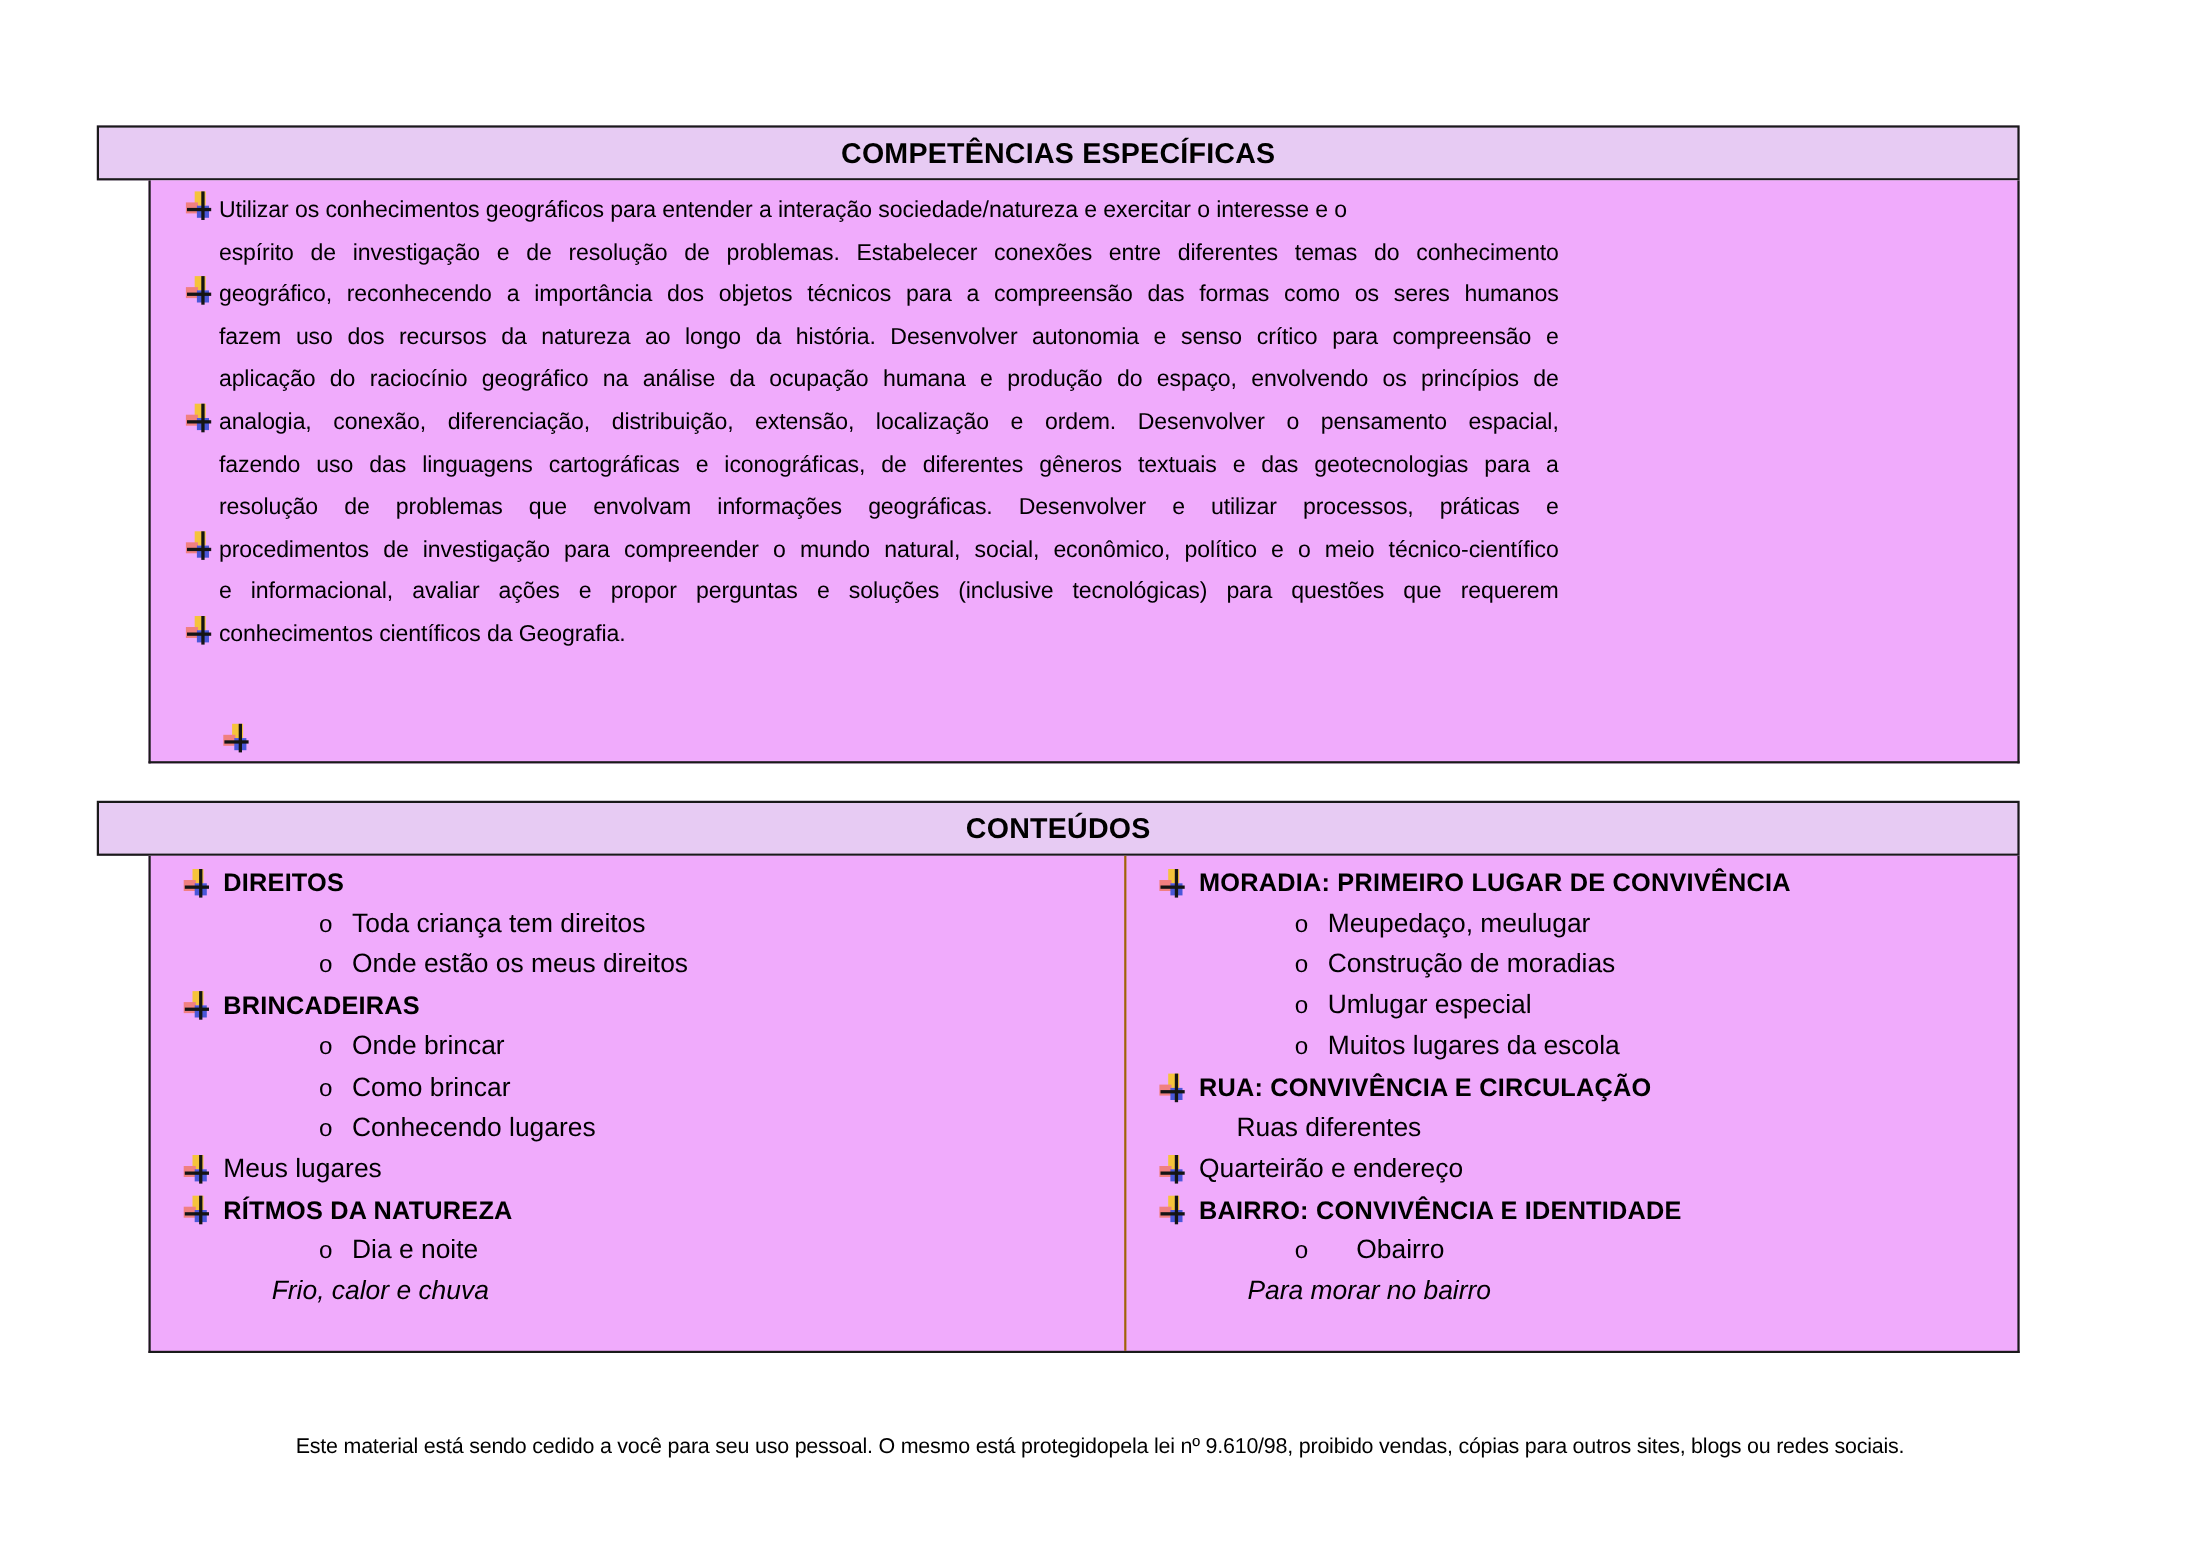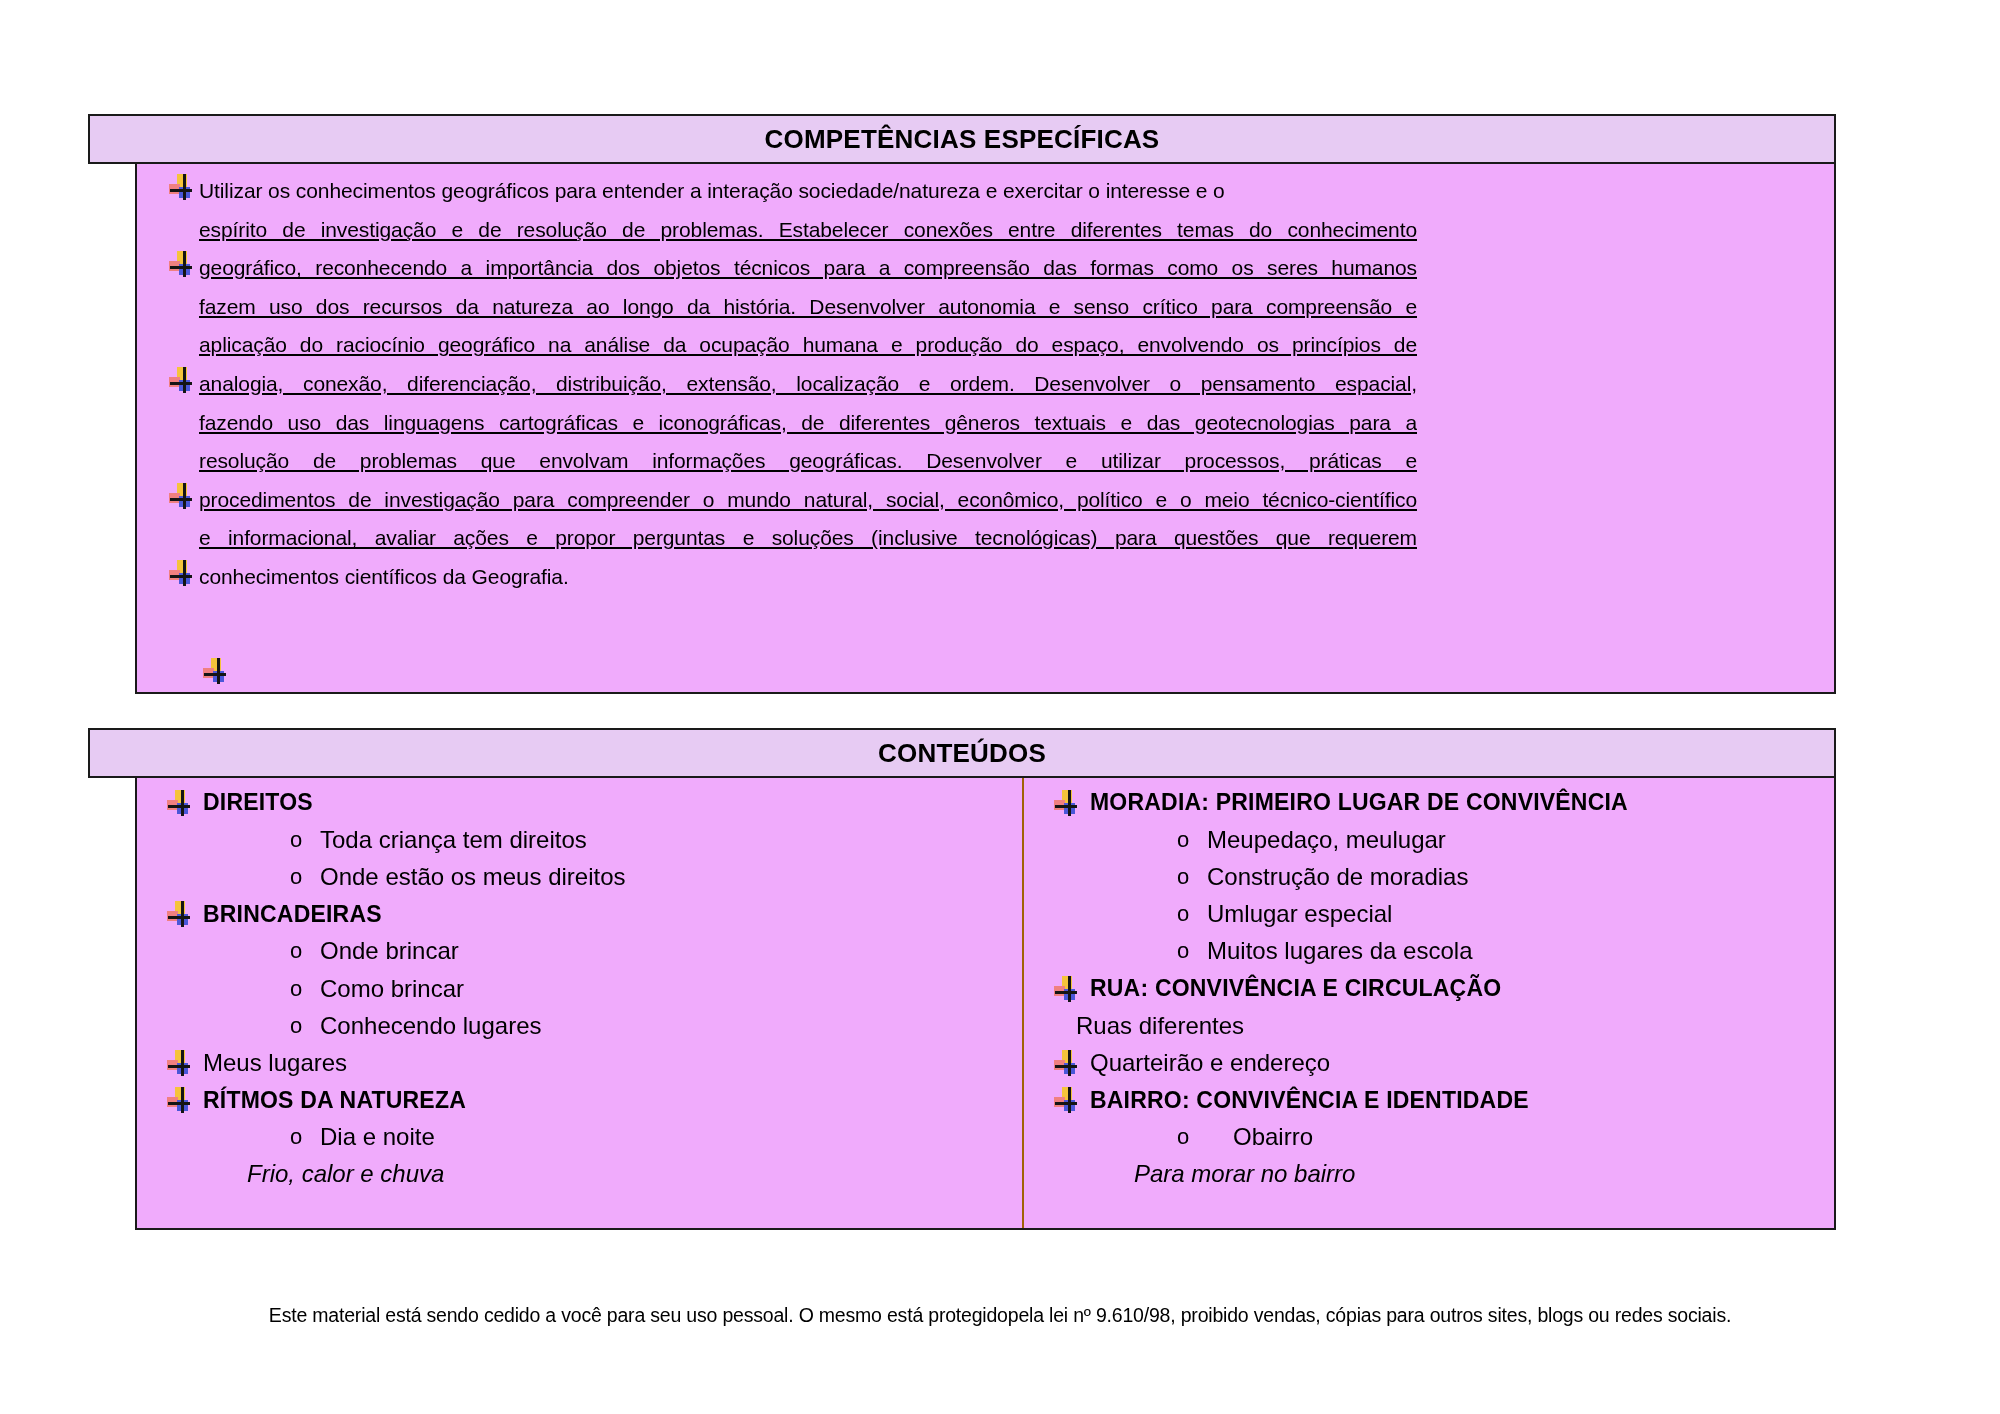--- a/index.html
+++ b/index.html
@@ -16,21 +16,21 @@
     display:flex;align-items:center;justify-content:center;
     font-weight:bold;font-size:26px;letter-spacing:.2px;
   }
   .tbody{border:2px solid #1a1a1a;border-top:none;position:relative;background:#f0abfc;margin-left:47px;}
   .t1 .tbody{height:528px;}
   .t2 .tbody{height:450px;display:flex;}
 
   
   .para{padding:8px 0 0 62px;width:1218px;}
   .pline{font-size:21px;line-height:38.6px;white-space:nowrap;letter-spacing:-0.1px;}
-  .pline.j{white-space:normal;text-align:justify;text-align-last:justify;height:38.6px;overflow:hidden;text-decoration:underline;}
+  .pline.j{white-space:normal;text-align:justify;text-align-last:justify;height:38.6px;overflow:hidden;}
 
   
   .bicon{position:relative;display:inline-block;width:24px;height:26px;flex:none;}
   .bicon i{position:absolute;display:block;}
   .bicon .y{left:8px;top:0;width:10px;height:13px;background:var(--by,#f5c33b);}
   .bicon .r{left:0;top:10px;width:11px;height:10px;background:var(--br,#f08080);}
   .bicon .b{left:10px;top:13px;width:11px;height:11px;background:var(--bb,#4a57d8);}
   .bicon .v{left:14px;top:0;width:3px;height:26px;background:#141414;}
   .bicon .hz{left:1px;top:15px;width:22px;height:3px;background:#141414;}
   .pb{position:absolute;left:32px;}
@@ -41,21 +41,21 @@
   .col.left{width:887px;border-right:2px solid #a16207;}
   .col.right{flex:1;}
   .li{display:flex;align-items:center;height:37.2px;font-size:24px;}
   .li .bicon{margin:0 12px 0 30px;}
   .li.h .txt{font-weight:bold;font-size:23px;letter-spacing:.2px;}
   .li.s,.li.sg{padding-left:153px;}
   .li .om{display:inline-block;font-size:22px;}
   .li.s .om{width:30px;}
   .li.sg .om{width:56px;}
   .li.s2{padding-left:110px;font-style:italic;}
-  .li.pn{padding-left:52px;align-items:center;}
+  .li.pn{padding-left:100px;align-items:center;}
 
   
   .foot{
     position:absolute;left:0;top:1304px;width:100%;
     text-align:center;font-size:19.5px;letter-spacing:-0.2px;
   }
 </style>
 </head>
 <body style="--hdr: #e7cbf3; --by: #f5c33b; --br: #f08080; --bb: #4a57d8;">
 

